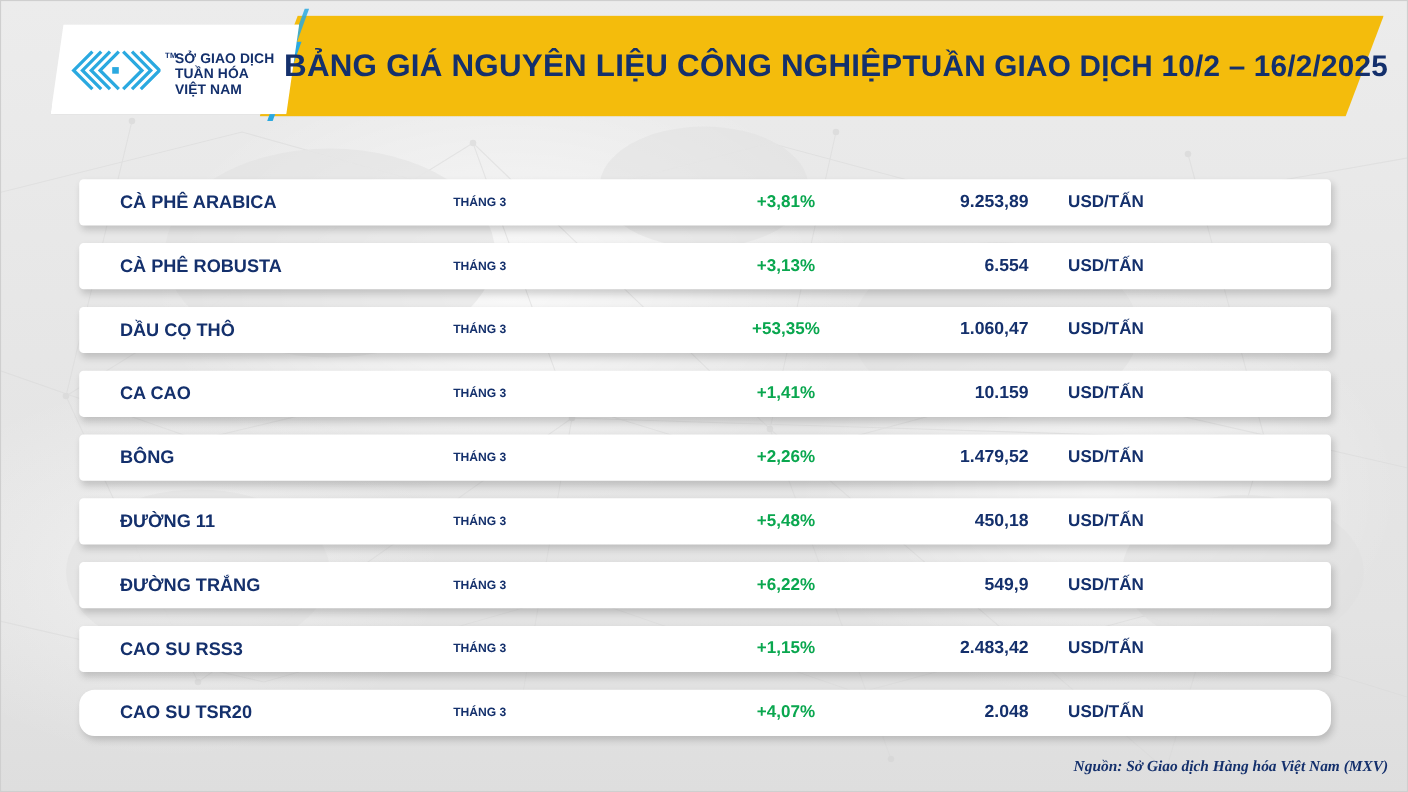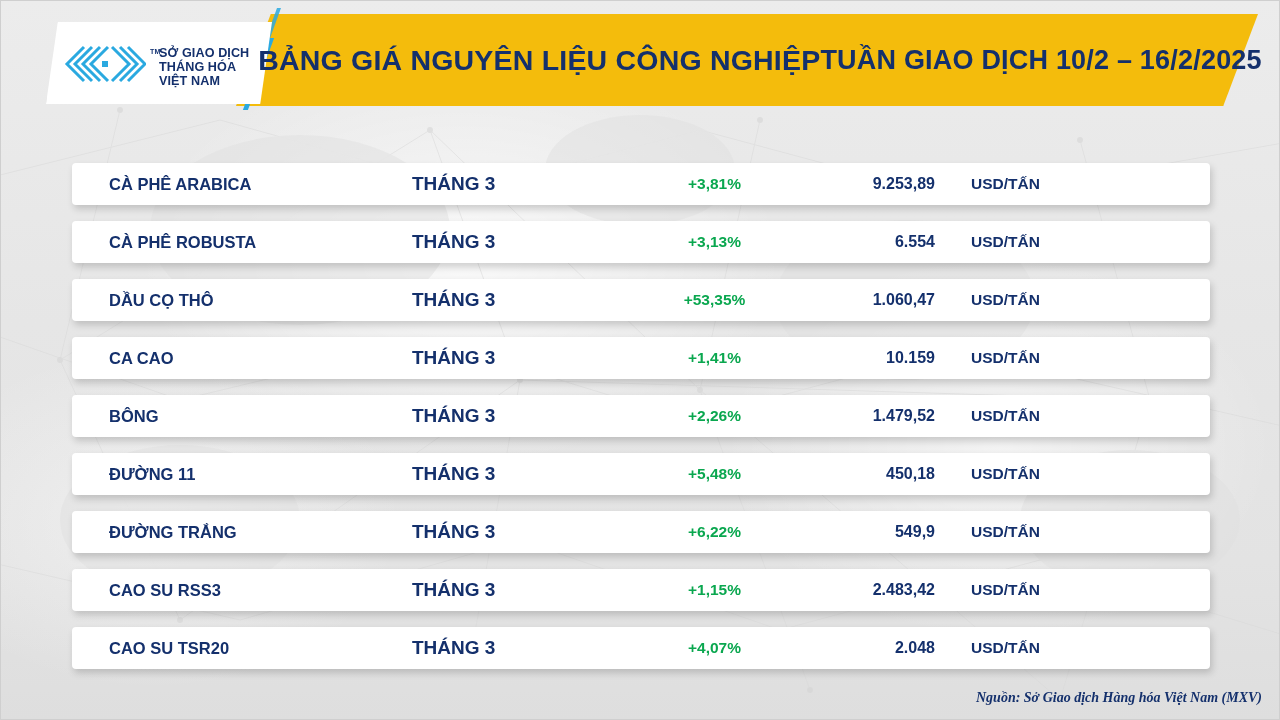--- a/index.html
+++ b/index.html
@@ -102,24 +102,24 @@
   .row {
     position: relative;
     height: 42px;
     margin-bottom: 16px;
     background: #ffffff;
     border-radius: 4px;
     box-shadow: 2px 4px 7px rgba(0,0,0,0.17);
     display: flex;
     align-items: center;
   }
-  .row:last-child { margin-bottom: 0; }
+  .row:last-child { margin-bottom: 0; border-radius: 14px; }
 
   .c-name   { width: 340px; padding-left: 37px; font-size: 16.5px; font-weight: 700; color: #14306c; white-space: nowrap; }
-  .c-month  { width: 210px; font-size: 19px; font-weight: 700; color: #14306c; white-space: nowrap; }
+  .c-month  { width: 210px; font-size: 11px; font-weight: 700; color: #14306c; white-space: nowrap; }
   .c-change { width: 185px; font-size: 15.5px; font-weight: 700; color: #0aa74f; text-align: center; white-space: nowrap; }
   .c-price  { width: 128px; font-size: 16px;   font-weight: 700; color: #14306c; text-align: right; white-space: nowrap; }
   .c-unit   { width: 170px; padding-left: 36px; font-size: 15.5px; font-weight: 700; color: #14306c; white-space: nowrap; }
 
   
   #footer {
     position: absolute;
     right: 18px; bottom: 14px;
     font-size: 14px;
     font-weight: 700;
@@ -188,21 +188,21 @@
         <g fill="none" stroke="#2aa9e0" stroke-width="6" stroke-linejoin="miter">
           <path d="M96 4 L130 38 L96 72"></path>
           <path d="M112 4 L146 38 L112 72"></path>
           <path d="M128 4 L162 38 L128 72"></path>
         </g>
         <rect x="76" y="32" width="12" height="12" fill="#2aa9e0"></rect>
       </svg>
       <span class="logo-tm">TM</span>
       <div class="logo-words">
         <div>SỞ GIAO DỊCH</div>
-        <div>THÁNG HÓA</div>
+        <div>TUẦN HÓA</div>
         <div>VIỆT NAM</div>
       </div>
     </div>
 
     <div class="banner-title">
       <div class="l1">BẢNG GIÁ NGUYÊN LIỆU CÔNG NGHIỆP</div>
       <div class="l2">TUẦN GIAO DỊCH 10/2 – 16/2/2025</div>
     </div>
 
   </div>

